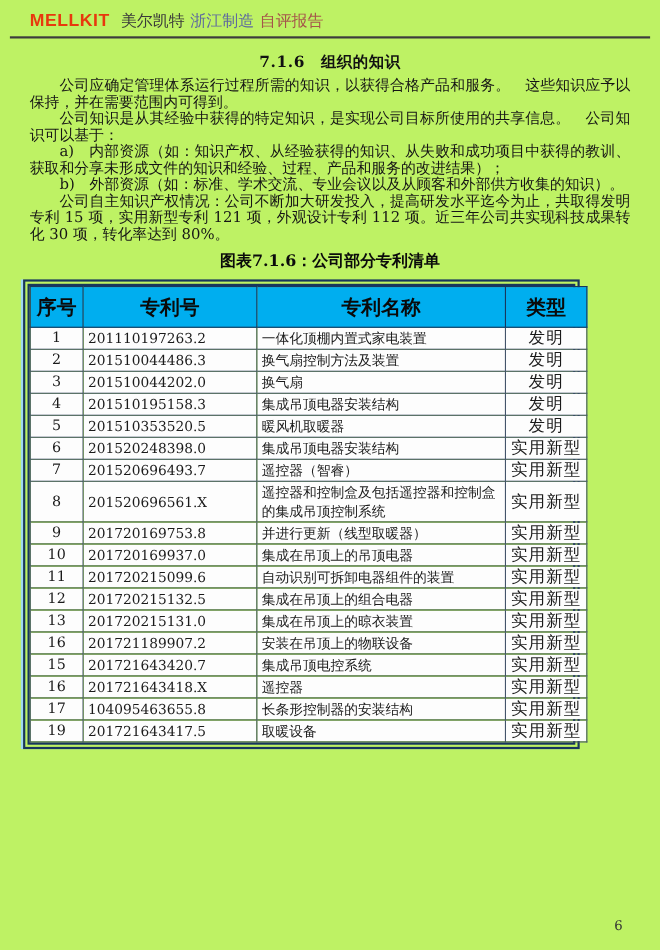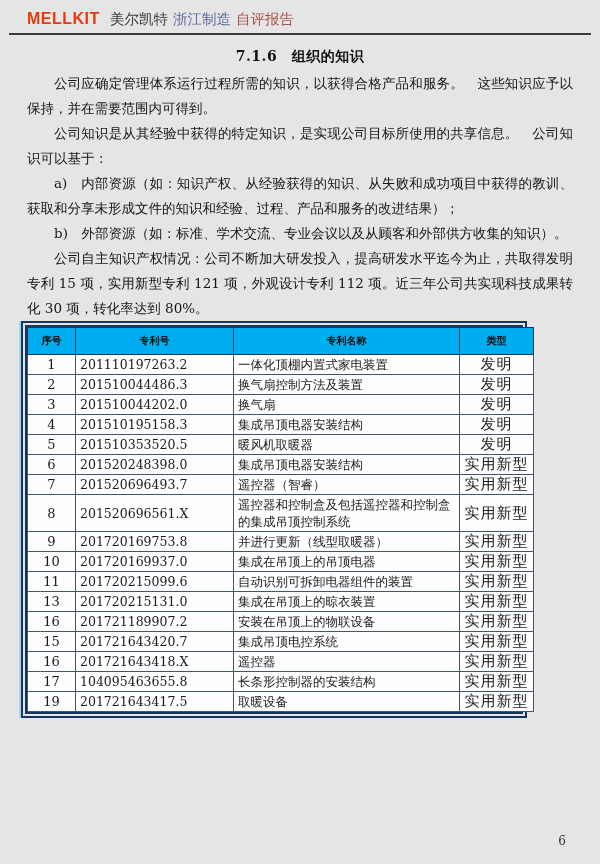--- a/index.html
+++ b/index.html
@@ -2,61 +2,61 @@
 <html lang="zh"><head>
 <meta charset="utf-8">
 <style>
   html,body{margin:0;padding:0;background:#fff;}
   body{
     width:600px;height:864px;
     font-family:"DejaVu Serif","Liberation Serif",serif;
     color:#1a1a1a;
     -webkit-font-smoothing:antialiased;
   }
-  .page{position:relative;width:600px;height:864px;overflow:hidden;background:#e5e5e5;}
+  .page{position:relative;width:600px;height:864px;overflow:hidden;background:#bef264;}
 
   
   .hdr{padding:9px 27px 0 27px;white-space:nowrap;}
   .hdr .logo{
     font-family:"Liberation Sans","DejaVu Sans",sans-serif;
     font-weight:bold;font-size:16px;color:#e8380d;letter-spacing:.5px;
   }
   .hdr .brand{font-size:14.5px;color:#3a3a3a;margin-left:5px;}
   .hdr .t-blue{font-size:14.5px;color:#5f6b9e;}
   .hdr .t-red{font-size:14.5px;color:#a5564a;}
   .hdr-rule{height:0;border-bottom:2px solid #3c3c3c;margin:4px 9px 0 9px;}
 
   
   .content{padding:0 27px;}
   .sec-heading{
     font-size:14px;font-weight:bold;color:#111;
     margin:13px 0 5px 0;letter-spacing:.5px;text-align:center;
   }
   .content p{
-    margin:0;font-size:13.5px;line-height:25px;
+    margin:0;font-size:13.5px;line-height:15px;
     text-align:justify;text-indent:2em;color:#151515;
   }
 
   
   .tbl-caption{
     text-align:center;font-weight:bold;font-size:14.5px;color:#0b0b0b;
     margin:7px 0 7px 0;
   }
 
   
   .tbl-wrap{
     margin-left:21px;width:506px;
     border:6px double #17365d;
     box-sizing:border-box;
     box-shadow:-2px 0 0 #9fd8f0;
   }
   table{border-collapse:collapse;width:100%;table-layout:fixed;}
   th{
     background:#00aeef;color:#0a0a0a;
-    font-size:10px;font-weight:bold;
+    font-size:18px;font-weight:bold;
     padding:6px 4px;border:1px solid #17365d;
     text-align:center;
   }
   td{
     border:1px solid #44546a;background:#fdfdfd;
     font-size:12.5px;line-height:17px;padding:1px 4px;
     vertical-align:middle;overflow:hidden;
   }
   td.c0{text-align:center;font-size:13px;}
   td.c3{text-align:center;font-size:15px;letter-spacing:1px;}
@@ -82,20 +82,21 @@
   <div class="hdr-rule"></div>
 
   <div class="content">
     <div class="sec-heading">7.1.6　组织的知识</div>
     <p>公司应确定管理体系运行过程所需的知识，以获得合格产品和服务。　这些知识应予以保持，并在需要范围内可得到。</p>
     <p>公司知识是从其经验中获得的特定知识，是实现公司目标所使用的共享信息。　公司知识可以基于：</p>
     <p>a)　内部资源（如：知识产权、从经验获得的知识、从失败和成功项目中获得的教训、获取和分享未形成文件的知识和经验、过程、产品和服务的改进结果）；</p>
     <p>b)　外部资源（如：标准、学术交流、专业会议以及从顾客和外部供方收集的知识）。</p>
     <p>公司自主知识产权情况：公司不断加大研发投入，提高研发水平迄今为止，共取得发明专利 15 项，实用新型专利 121 项，外观设计专利 112 项。近三年公司共实现科技成果转化 30 项，转化率达到 80%。</p>
 
+    <div class="tbl-caption">图表7.1.6：公司部分专利清单</div>
   </div>
 
   <div class="tbl-wrap">
     <table>
       <colgroup>
         <col class="w0">
           <col class="w1">
           <col class="w2">
           <col class="w3">
       </colgroup>
@@ -168,20 +169,26 @@
             <td class="c2">集成在吊顶上的吊顶电器</td>
             <td class="c3">实用新型</td>
           </tr>
           <tr>
             <td class="c0">11</td>
             <td class="c1">201720215099.6</td>
             <td class="c2">自动识别可拆卸电器组件的装置</td>
             <td class="c3">实用新型</td>
           </tr>
           <tr>
+            <td class="c0">12</td>
+            <td class="c1">201720215132.5</td>
+            <td class="c2">集成在吊顶上的组合电器</td>
+            <td class="c3">实用新型</td>
+          </tr>
+          <tr>
             <td class="c0">13</td>
             <td class="c1">201720215131.0</td>
             <td class="c2">集成在吊顶上的晾衣装置</td>
             <td class="c3">实用新型</td>
           </tr>
           <tr>
             <td class="c0">16</td>
             <td class="c1">201721189907.2</td>
             <td class="c2">安装在吊顶上的物联设备</td>
             <td class="c3">实用新型</td>

